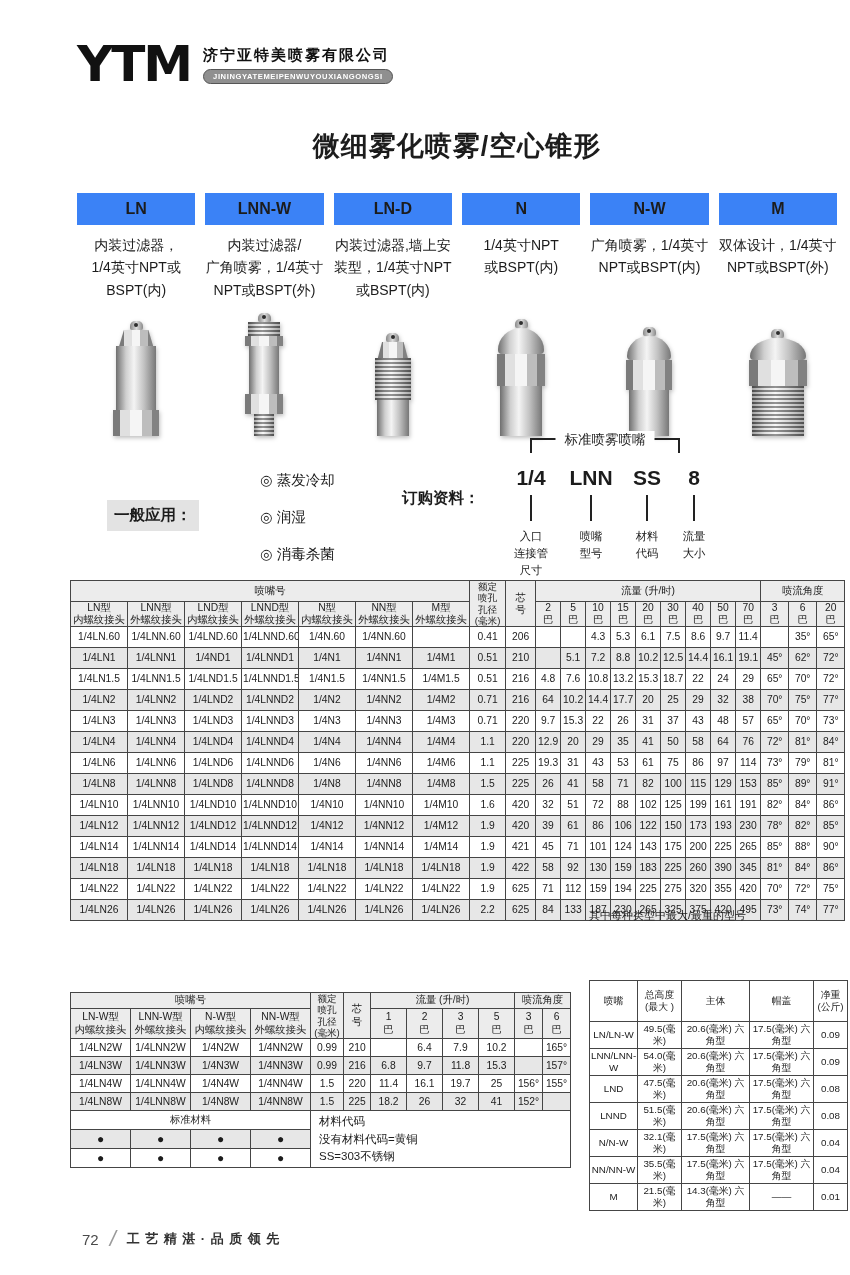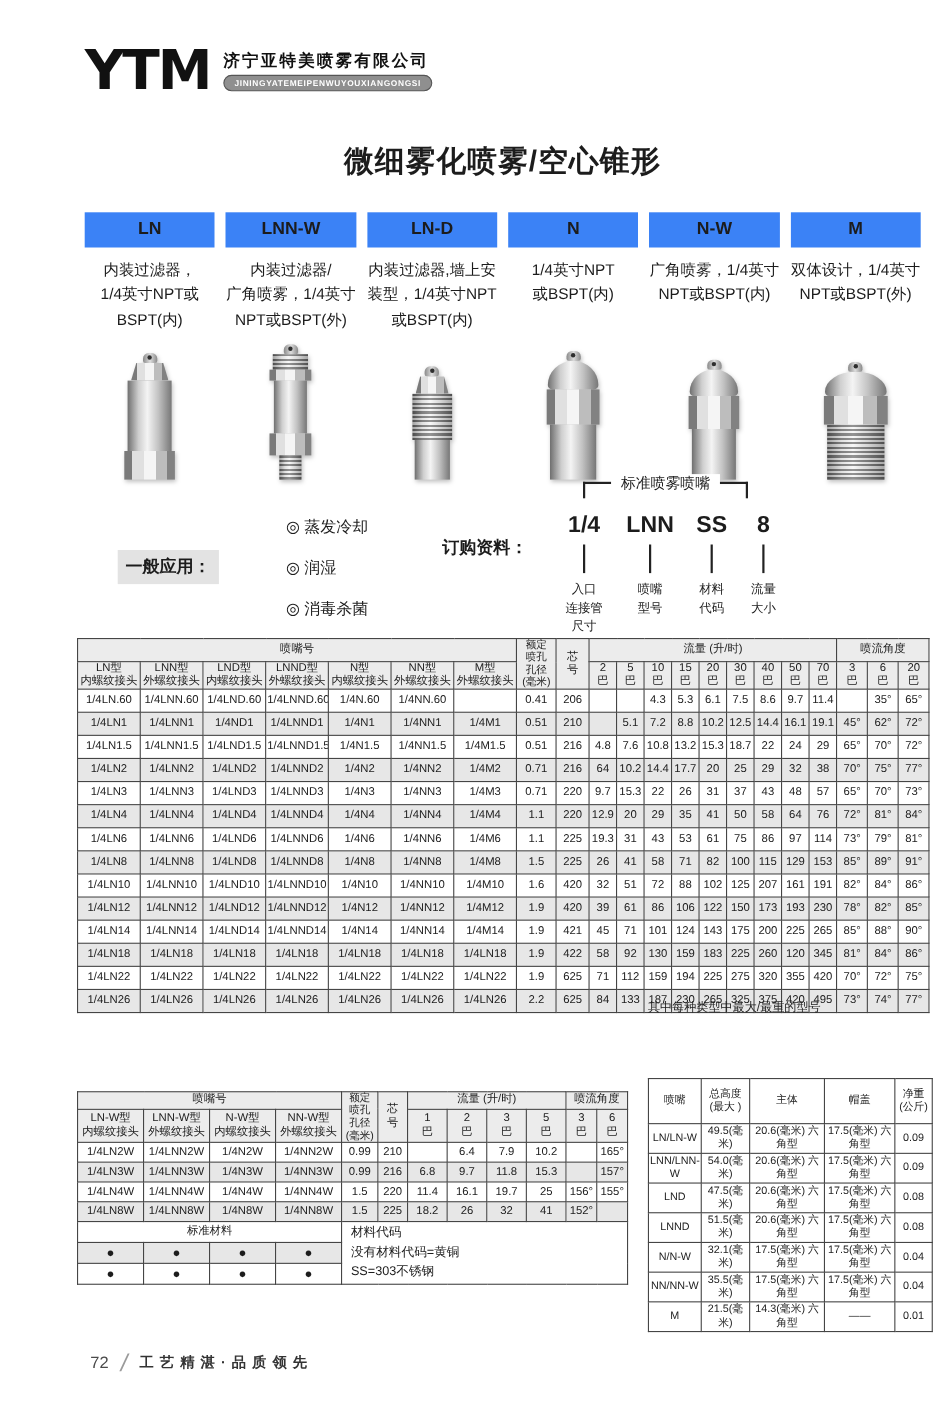--- a/index.html
+++ b/index.html
@@ -488,21 +488,21 @@
           <td>1/4NN10</td>
           <td>1/4M10</td>
           <td>1.6</td>
           <td>420</td>
           <td>32</td>
           <td>51</td>
           <td>72</td>
           <td>88</td>
           <td>102</td>
           <td>125</td>
-          <td>207</td>
+          <td>199</td>
           <td>161</td>
           <td>191</td>
           <td>82°</td>
           <td>84°</td>
           <td>86°</td>
         </tr>
         <tr class="shade">
           <td>1/4LN12</td>
           <td>1/4LNN12</td>
           <td>1/4LND12</td>
@@ -558,21 +558,21 @@
           <td>1/4LN18</td>
           <td>1.9</td>
           <td>422</td>
           <td>58</td>
           <td>92</td>
           <td>130</td>
           <td>159</td>
           <td>183</td>
           <td>225</td>
           <td>260</td>
-          <td>120</td>
+          <td>390</td>
           <td>345</td>
           <td>81°</td>
           <td>84°</td>
           <td>86°</td>
         </tr>
         <tr>
           <td>1/4LN22</td>
           <td>1/4LN22</td>
           <td>1/4LN22</td>
           <td>1/4LN22</td>

